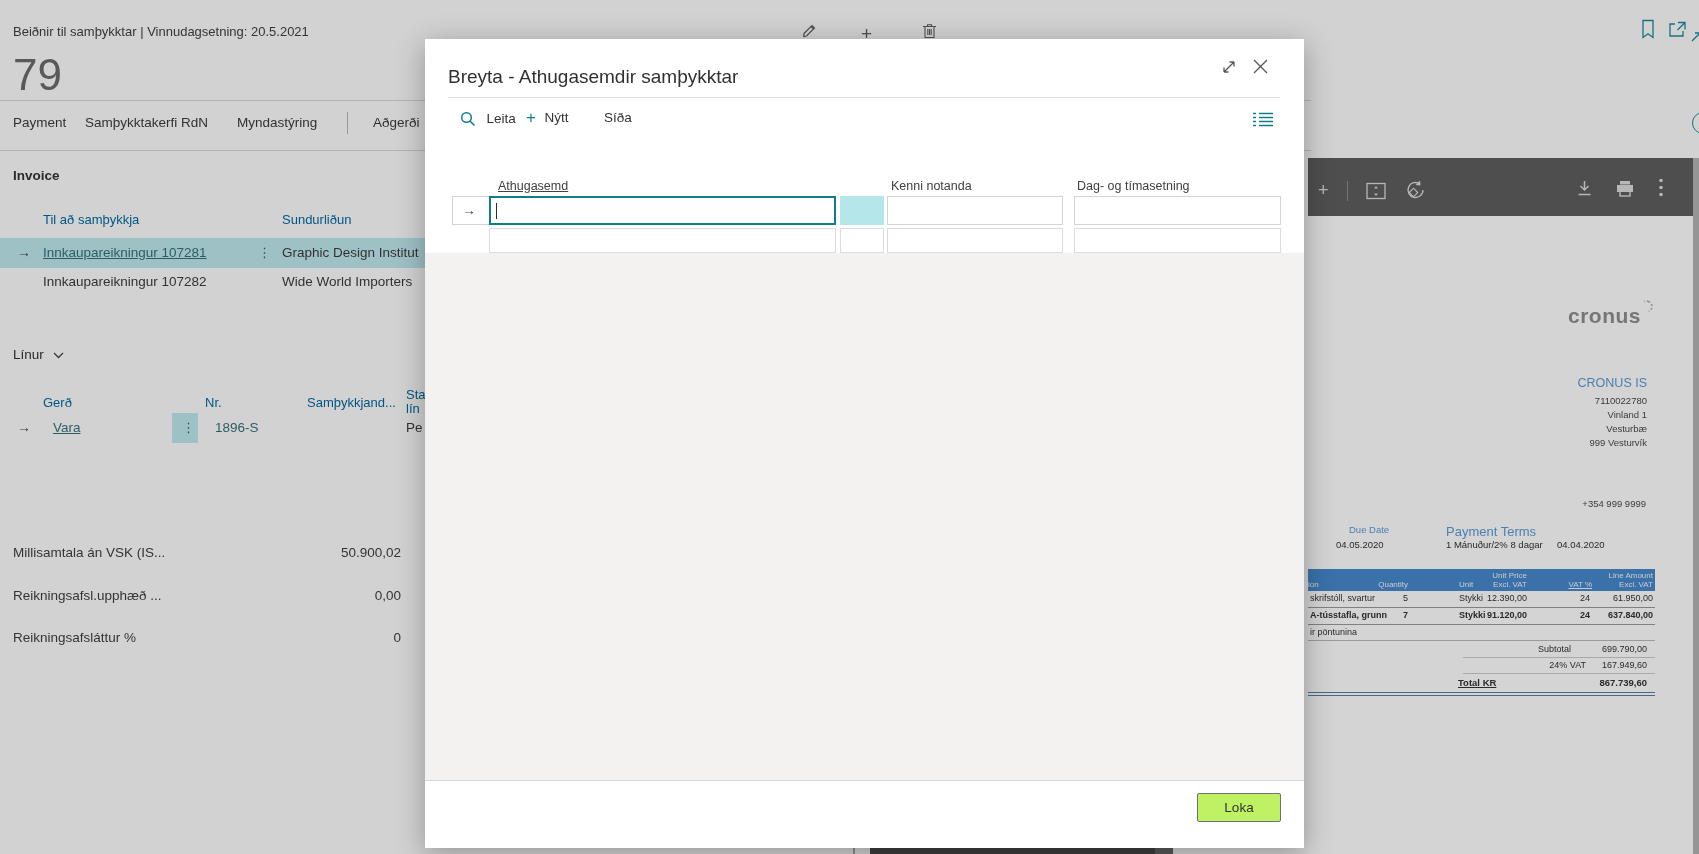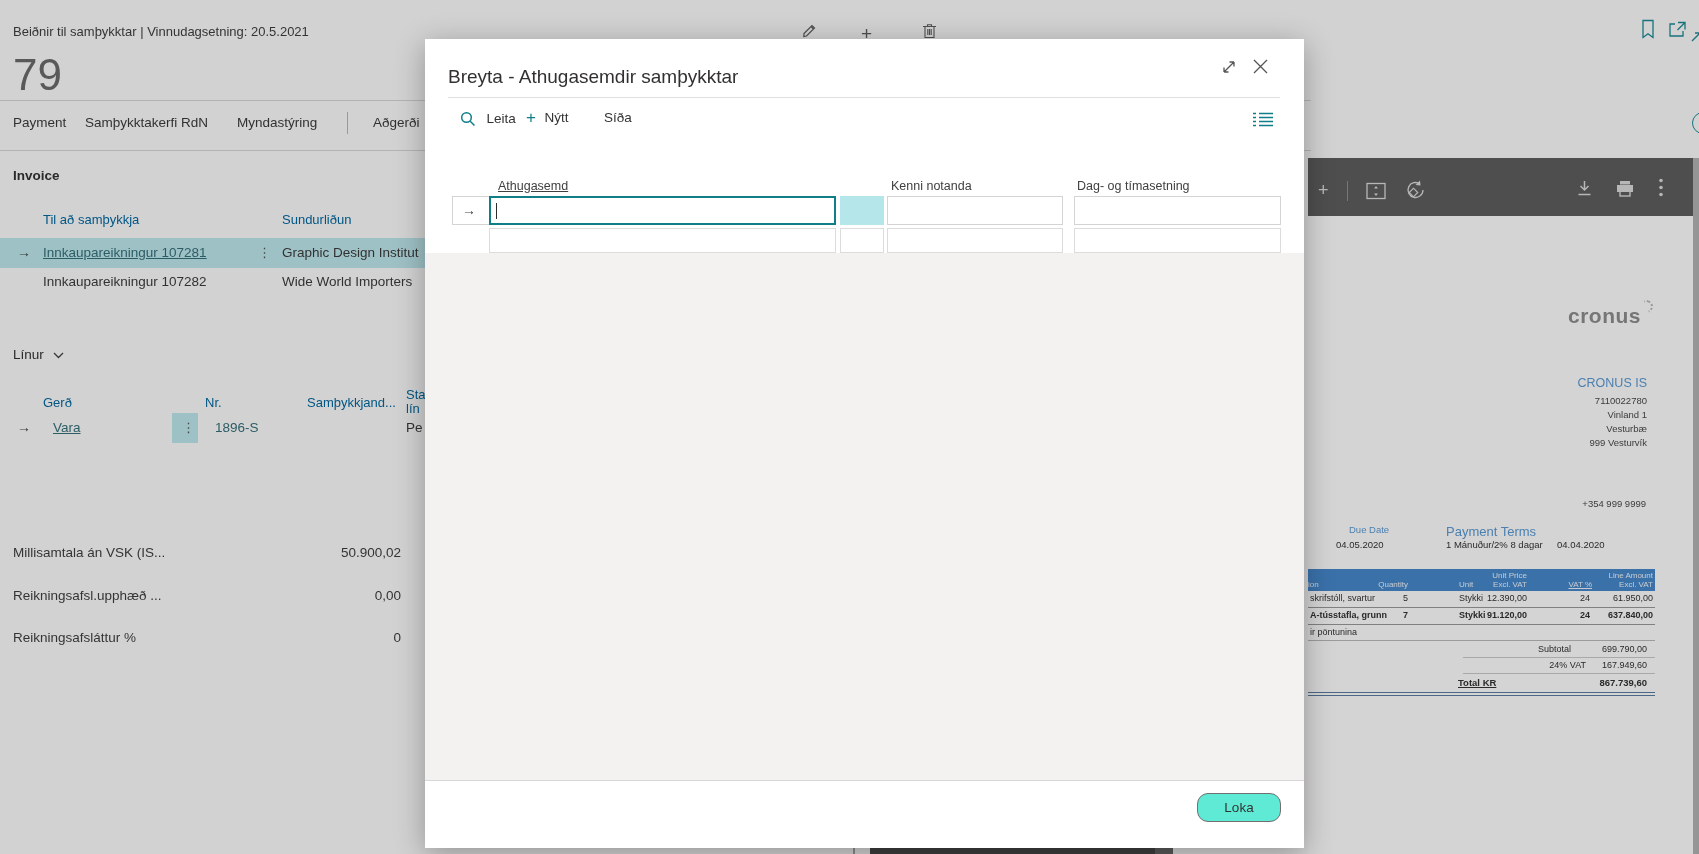--- a/index.html
+++ b/index.html
@@ -46,22 +46,22 @@
   #modal { position:absolute; left:425px; top:39px; width:879px; height:809px; background:#fff;
            box-shadow:0 6px 28px rgba(0,0,0,0.30); }
   .m-title { font-size:19px; color:#323130; }
   .m-tool { font-size:13.5px; color:#333; cursor:pointer; }
   .m-colh { font-size:12.5px; color:#404040; }
   .gridcell { position:absolute; background:#fff; border:1px solid #d4d4d4; }
   .inputcell { position:absolute; background:#fff; border:2px solid #0f7e89; }
   .tealcell { position:absolute; background:#b5e6e9; }
   .graybody { position:absolute; left:0; top:214px; width:879px; height:527px; background:#f3f2f1; }
   .m-footer { position:absolute; left:0; top:741px; width:879px; height:68px; background:#fff; border-top:1px solid #d8d8d8; }
-  .btn { position:absolute; left:772px; top:12px; width:84px; height:29px; background:#5eead4; border:1px solid #707070;
-         border-radius:11px; font-size:13.5px; color:#333; text-align:center; line-height:27px; cursor:pointer; }
+  .btn { position:absolute; left:772px; top:12px; width:84px; height:29px; background:#bef264; border:1px solid #707070;
+         border-radius:2px; font-size:13.5px; color:#333; text-align:center; line-height:27px; cursor:pointer; }
   .caret { position:absolute; left:5px; top:5px; width:1px; height:16px; background:#2b2b2b; }
   svg { display:block; }
 </style>
 </head>
 <body>
 
 <div id="screen">
 
   <div id="bg">
 

